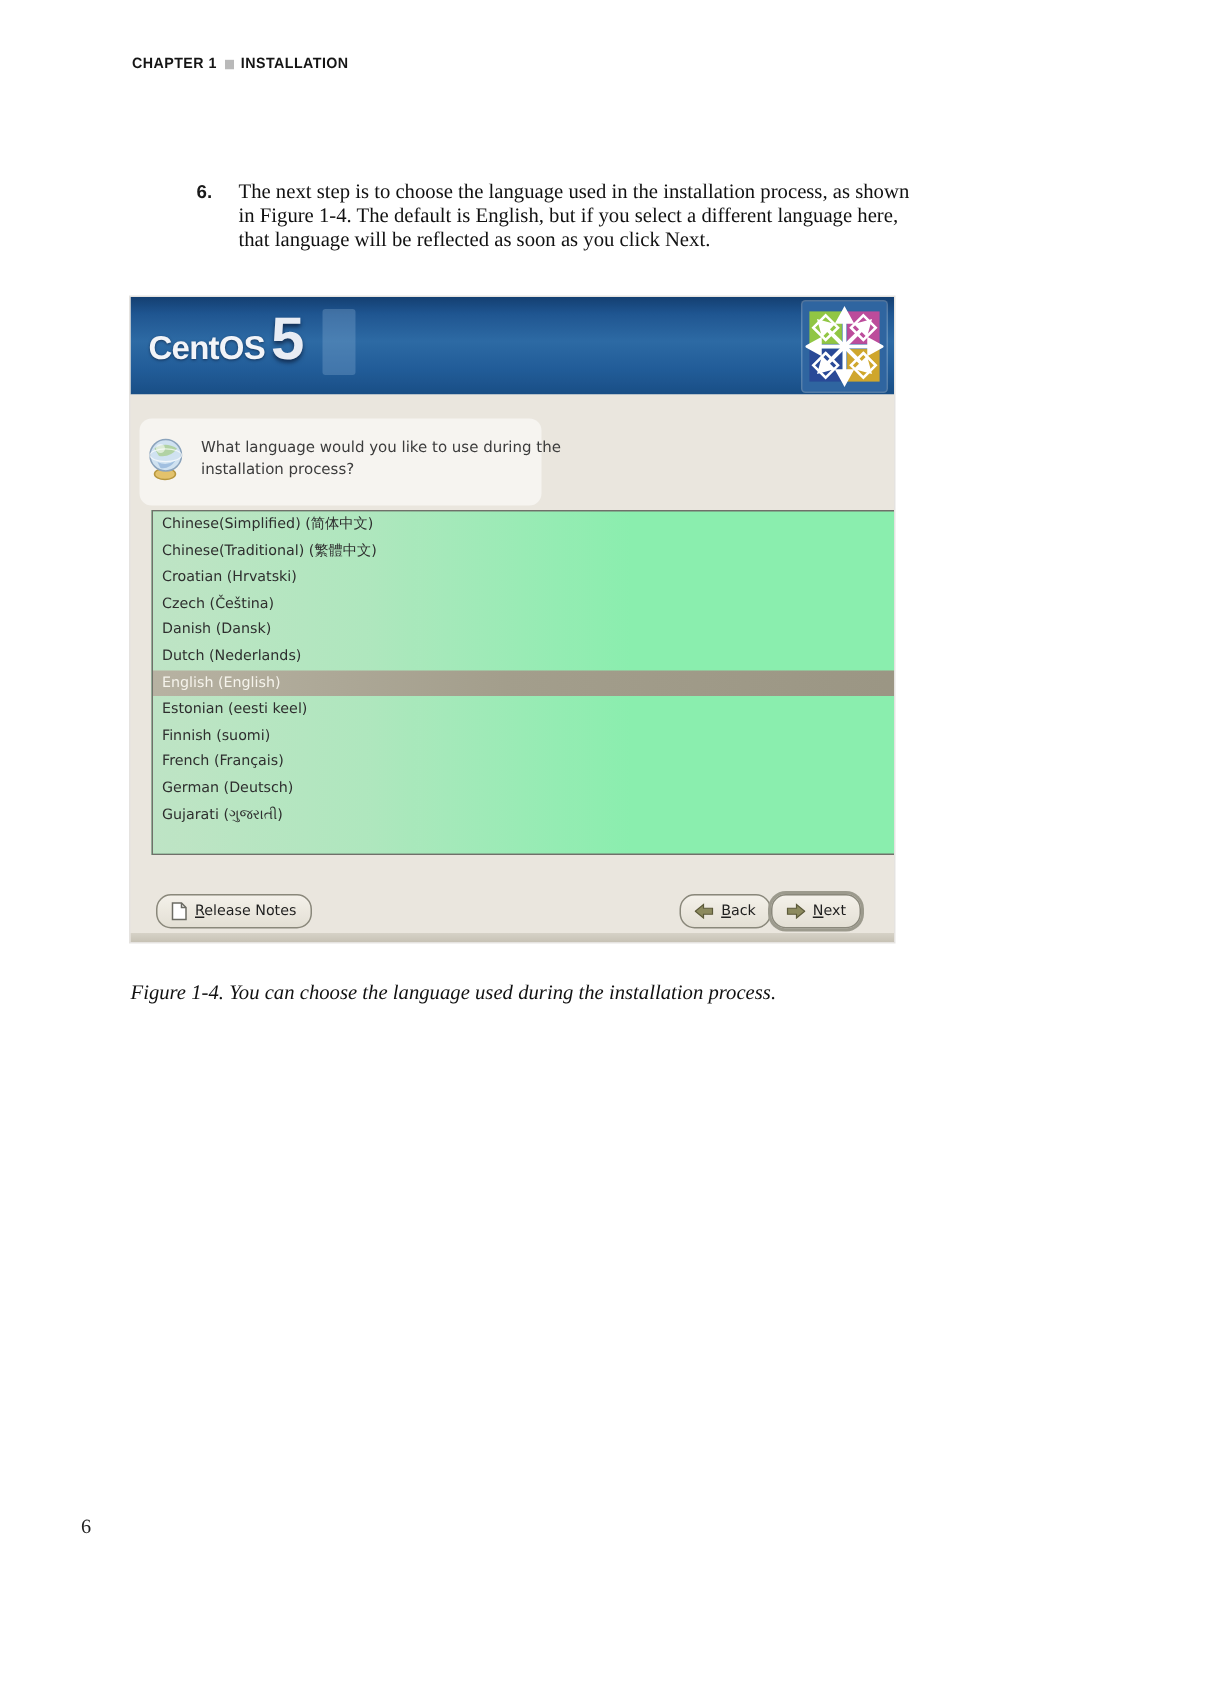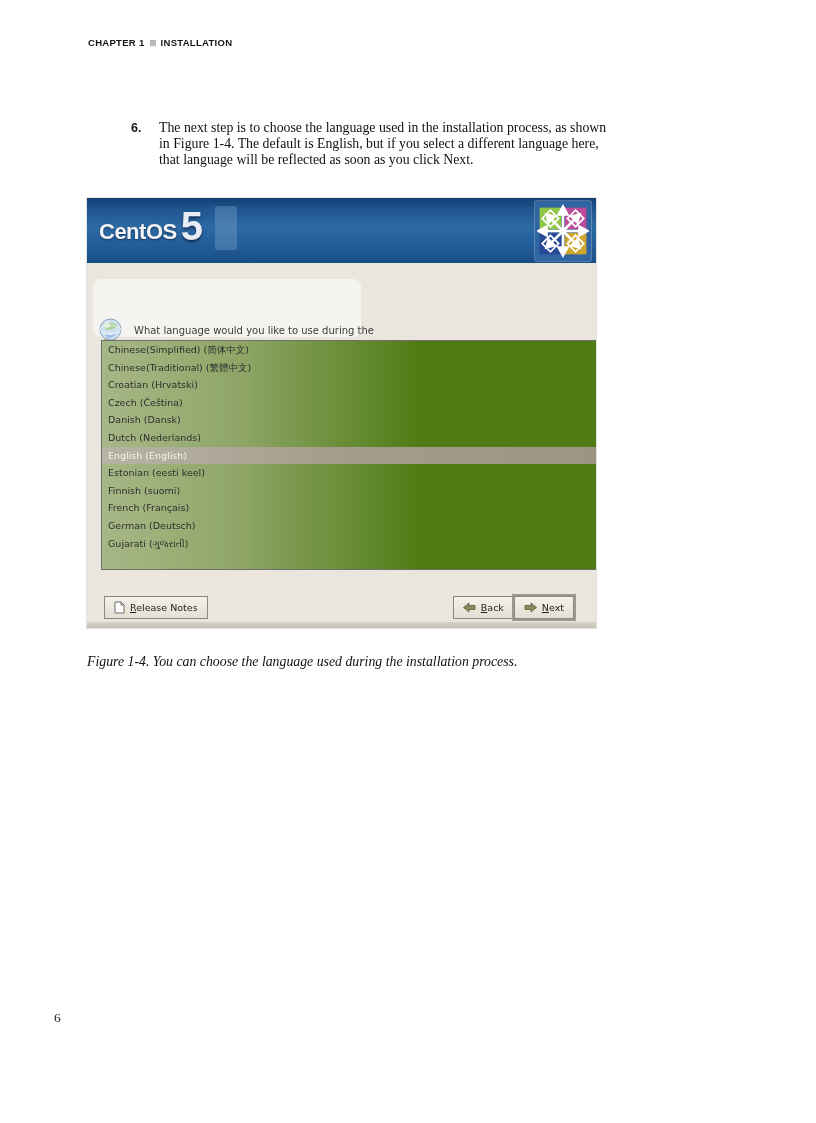--- a/index.html
+++ b/index.html
@@ -63,31 +63,31 @@
     background:#2d65a3; border-radius:2px; box-shadow:0 0 0 1px rgba(255,255,255,.25);
   }
   .logo-tile svg { position:absolute; left:2px; top:2px; }
 
   
   .ibody { position:absolute; left:0; top:65px; right:0; bottom:0; background:#eae6de; }
   .q-halo {
     position:absolute; left:6px; top:16px; width:268px; height:58px;
     background:rgba(255,255,255,.55); border-radius:8px;
   }
-  .qrow { position:absolute; left:10px; top:22px; display:flex; align-items:flex-start;margin-top:32px; }
+  .qrow { position:absolute; left:10px; top:22px; display:flex; align-items:flex-end; }
   .globe { width:28px; height:30px; }
   .qtext {
     margin-left:9px; margin-top:6px;
     font-family:"DejaVu Sans", sans-serif; font-size:10px; line-height:15px; color:#3c3c3c;
   }
 
   
   .listbox {
     position:absolute; left:14px; top:77px; width:539px; height:230px;
-    background:#4d7c0f; border:1px solid #70706a;
+    background:#86efac; border:1px solid #70706a;
   }
   .rows {
     position:absolute; left:0; top:0; right:15px; bottom:0; overflow:hidden;
     background:linear-gradient(to right, rgba(226,222,212,.60) 0px, rgba(226,222,212,.42) 145px, rgba(255,255,255,0) 320px);
   }
   .lrow {
     height:17.6px; line-height:17.6px; padding-left:6px; white-space:nowrap;
     font-family:"DejaVu Sans", sans-serif; font-size:9.5px; color:#2e2e2e;
   }
   .lrow.sel {
@@ -110,21 +110,21 @@
   .sb-thumb {
     position:absolute; left:0; right:0; top:14px; height:58px;
     background:#cfcbbf; border:1px solid #91918a;
   }
 
   
   .btnbar { position:absolute; left:14px; right:12px; top:333px; height:24px; }
   .btn {
     font-family:"DejaVu Sans", sans-serif; font-size:9.5px; color:#1f1f1f;
     background:linear-gradient(#f4f1ea,#e3dfd3);
-    border:1px solid #8a887a; border-radius:0; height:23px;
+    border:1px solid #8a887a; border-radius:10px; height:23px;
     display:inline-flex; align-items:center; justify-content:center; gap:5px;
     padding:0 9px; cursor:default;
   }
   .btn-release { position:absolute; left:3px; top:0; }
   .nav-group { position:absolute; right:10px; top:0; display:flex; }
   .btn-next { box-shadow:0 0 0 2px #9c9a8c; }
   .btn u { text-decoration:underline; }
 
   
   .shot-bottom { position:absolute; left:0; right:0; bottom:0; height:6px;

